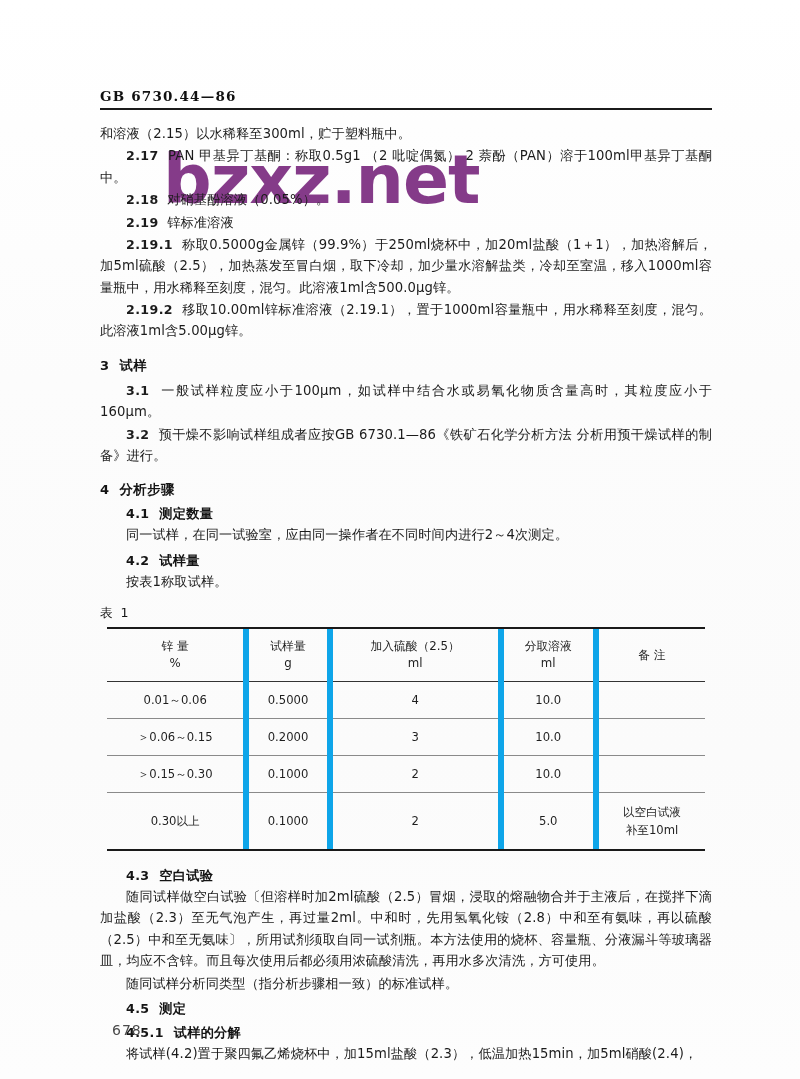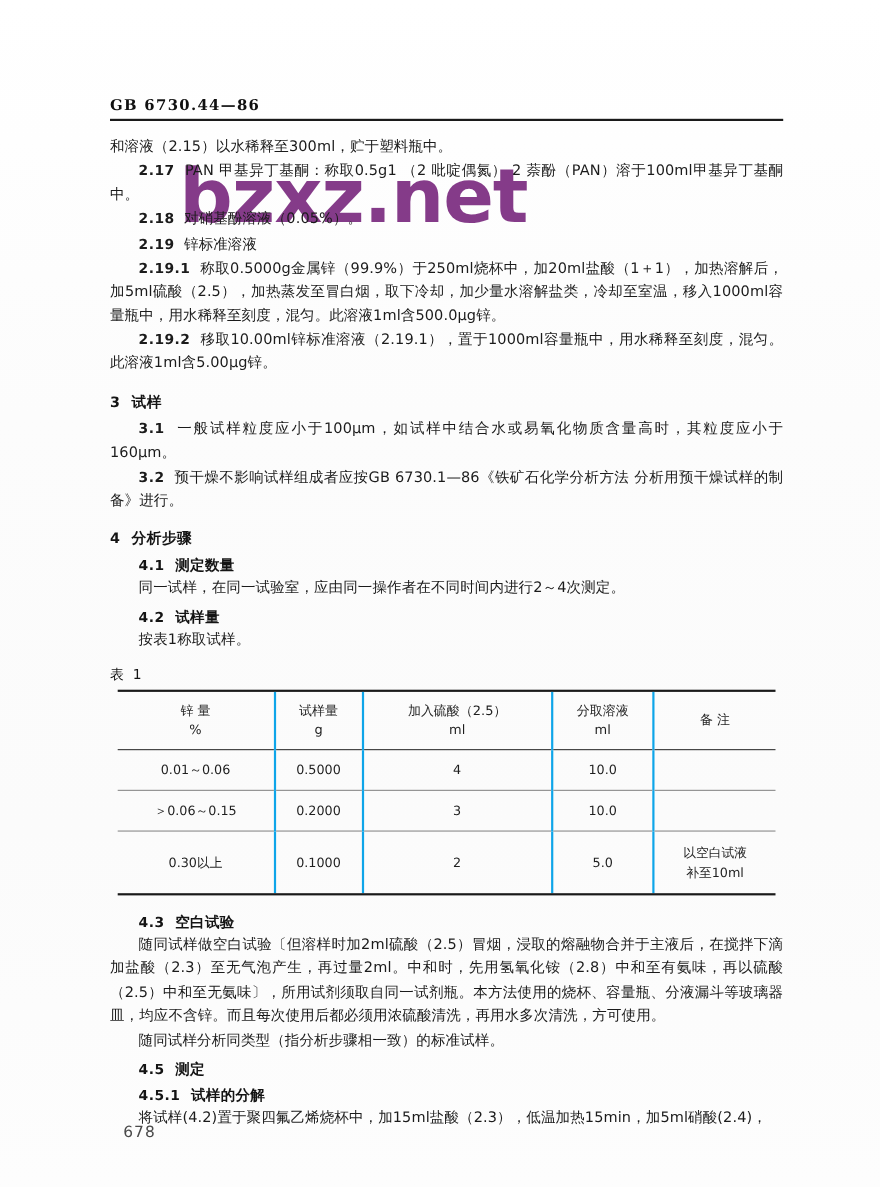--- a/index.html
+++ b/index.html
@@ -117,21 +117,21 @@
   }
   table.t1 {
     width: 598px;
     margin: 0 auto;
     border-collapse: collapse;
     font-size: 11.6px;
     color: #1e1e1e;
   }
   table.t1 td, table.t1 th {
     border-left: 1px solid #6e6e6e;
-    border-right: 2px solid #0ea5e9;
+    border-right: 6px solid #0ea5e9;
     text-align: center;
     font-weight: normal;
     padding: 0;
     vertical-align: middle;
   }
   table.t1 tr.head th {
     border-bottom: 1.4px solid #333;
     height: 52px;
     line-height: 1.45;
     font-size: 11.8px;
@@ -250,20 +250,27 @@
           <td class="edge-l">0.01～0.06</td>
           <td>0.5000</td>
           <td>4</td>
           <td>10.0</td>
           <td class="edge-r"></td>
         </tr>
         <tr>
           <td class="edge-l">＞0.06～0.15</td>
           <td>0.2000</td>
           <td>3</td>
+          <td>10.0</td>
+          <td class="edge-r"></td>
+        </tr>
+        <tr>
+          <td class="edge-l">＞0.15～0.30</td>
+          <td>0.1000</td>
+          <td>2</td>
           <td>10.0</td>
           <td class="edge-r"></td>
         </tr>
         <tr class="last">
           <td class="edge-l">0.30以上</td>
           <td>0.1000</td>
           <td>2</td>
           <td>5.0</td>
           <td class="edge-r">
             <span class="note-l1">以空白试液</span>

